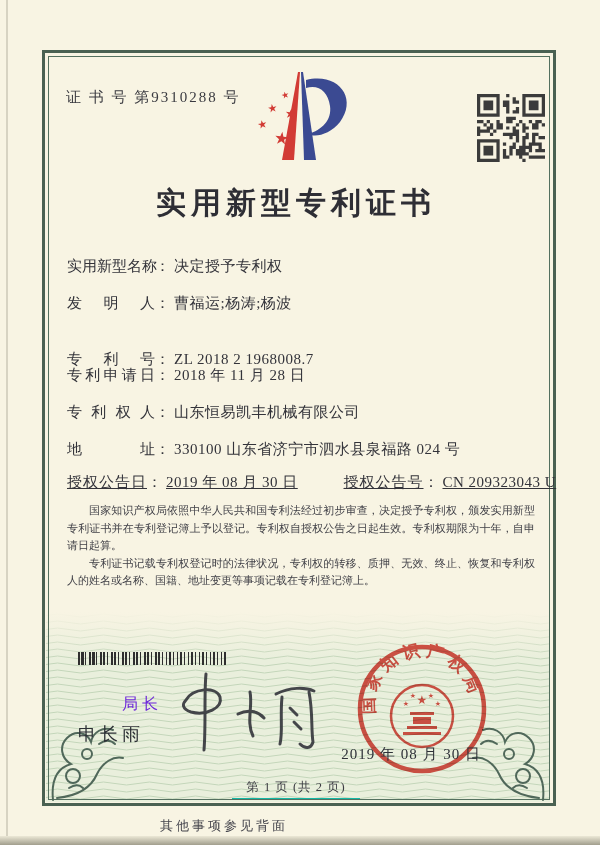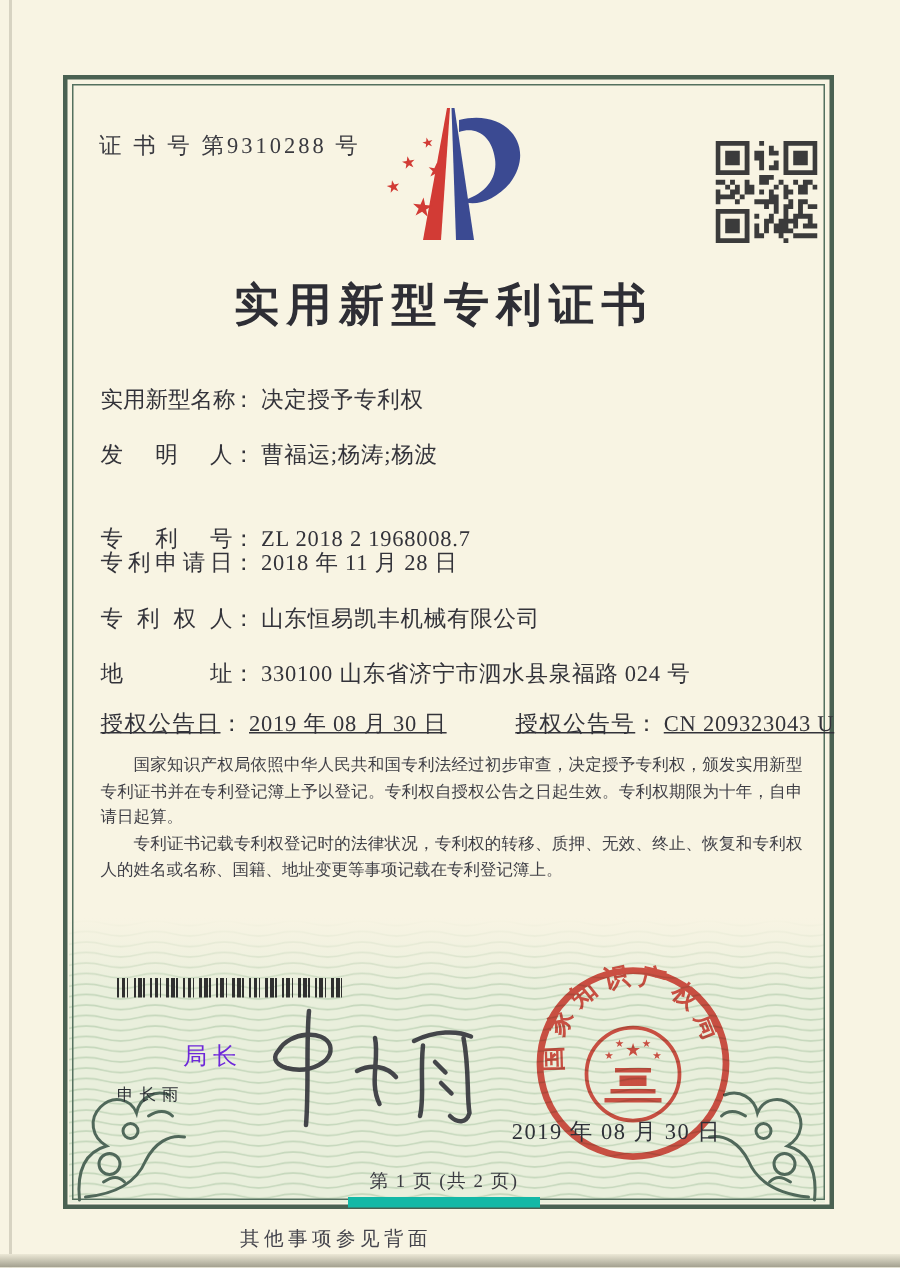--- a/index.html
+++ b/index.html
@@ -33,27 +33,27 @@
   .ggroup .glabel{letter-spacing:1px;}
   
   .paras{position:absolute;left:67px;top:502px;width:468px;font-size:11px;line-height:17.5px;
         color:#3f3f46;text-align:justify;}
   .paras p{margin:0;text-indent:2em;}
   
   .barcode{position:absolute;left:78px;top:652px;width:150px;height:13px;
         background:repeating-linear-gradient(90deg,#2f2f2f 0 1.5px,rgba(0,0,0,0) 1.5px 3px,
         #2f2f2f 3px 5.5px,rgba(0,0,0,0) 5.5px 6.5px,#2f2f2f 6.5px 7.5px,rgba(0,0,0,0) 7.5px 11px);}
   .director-title{position:absolute;left:78px;top:694px;font-size:16px;letter-spacing:4px;color:#6d28d9;margin-left:44px;}
-  .director-name{position:absolute;left:78px;top:722px;font-size:11px;letter-spacing:4px;color:#2c2f35;}
+  .director-name{position:absolute;left:78px;top:722px;font-size:18px;letter-spacing:4px;color:#2c2f35;}
   .signature{position:absolute;left:168px;top:664px;}
   .seal{position:absolute;left:355px;top:642px;mix-blend-mode:multiply;opacity:.92;}
   .seal-date{position:absolute;left:336px;top:745px;width:150px;text-align:center;
         font-size:15px;letter-spacing:1px;color:#2e3138;}
   .page-num{position:absolute;left:42px;top:779px;width:508px;text-align:center;font-size:12.5px;color:#3b3b42;}
-  .page-num span{display:inline-block;padding:0 14px 2px 14px;border-bottom:7px solid #14b8a6;letter-spacing:1px;}
+  .page-num span{display:inline-block;padding:0 14px 2px 14px;border-bottom:1px solid #14b8a6;letter-spacing:1px;}
   .back-note{position:absolute;left:160px;top:817px;width:180px;
         font-size:13px;letter-spacing:3px;color:#44444c;}
 </style>
 </head>
 <body>
 
 <div class="scan">
 
   <div class="page-left-edge"></div>
 

